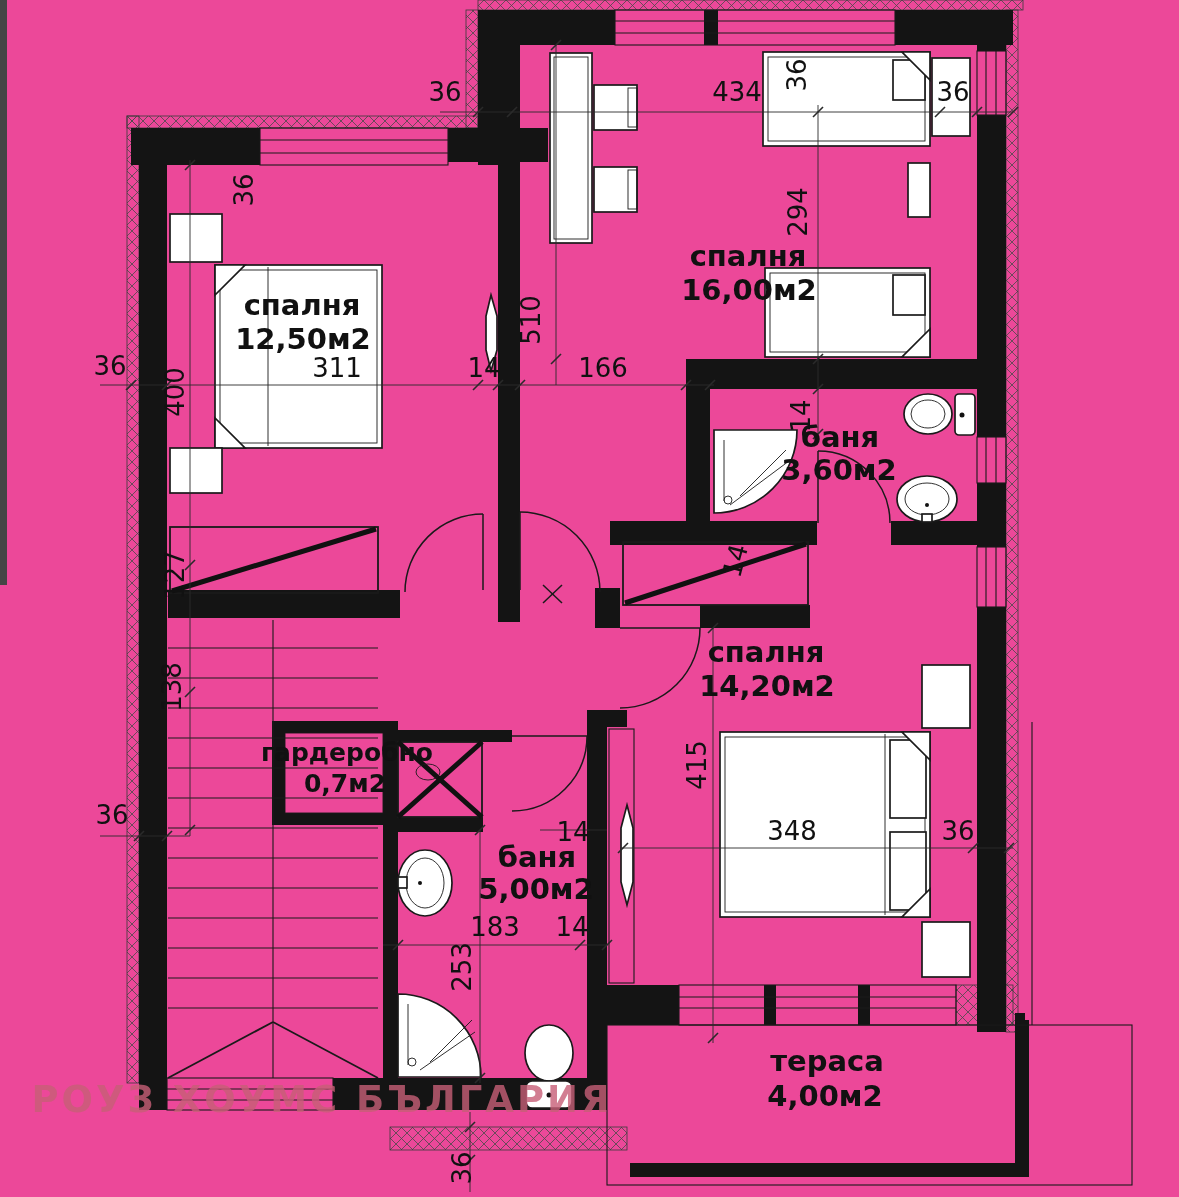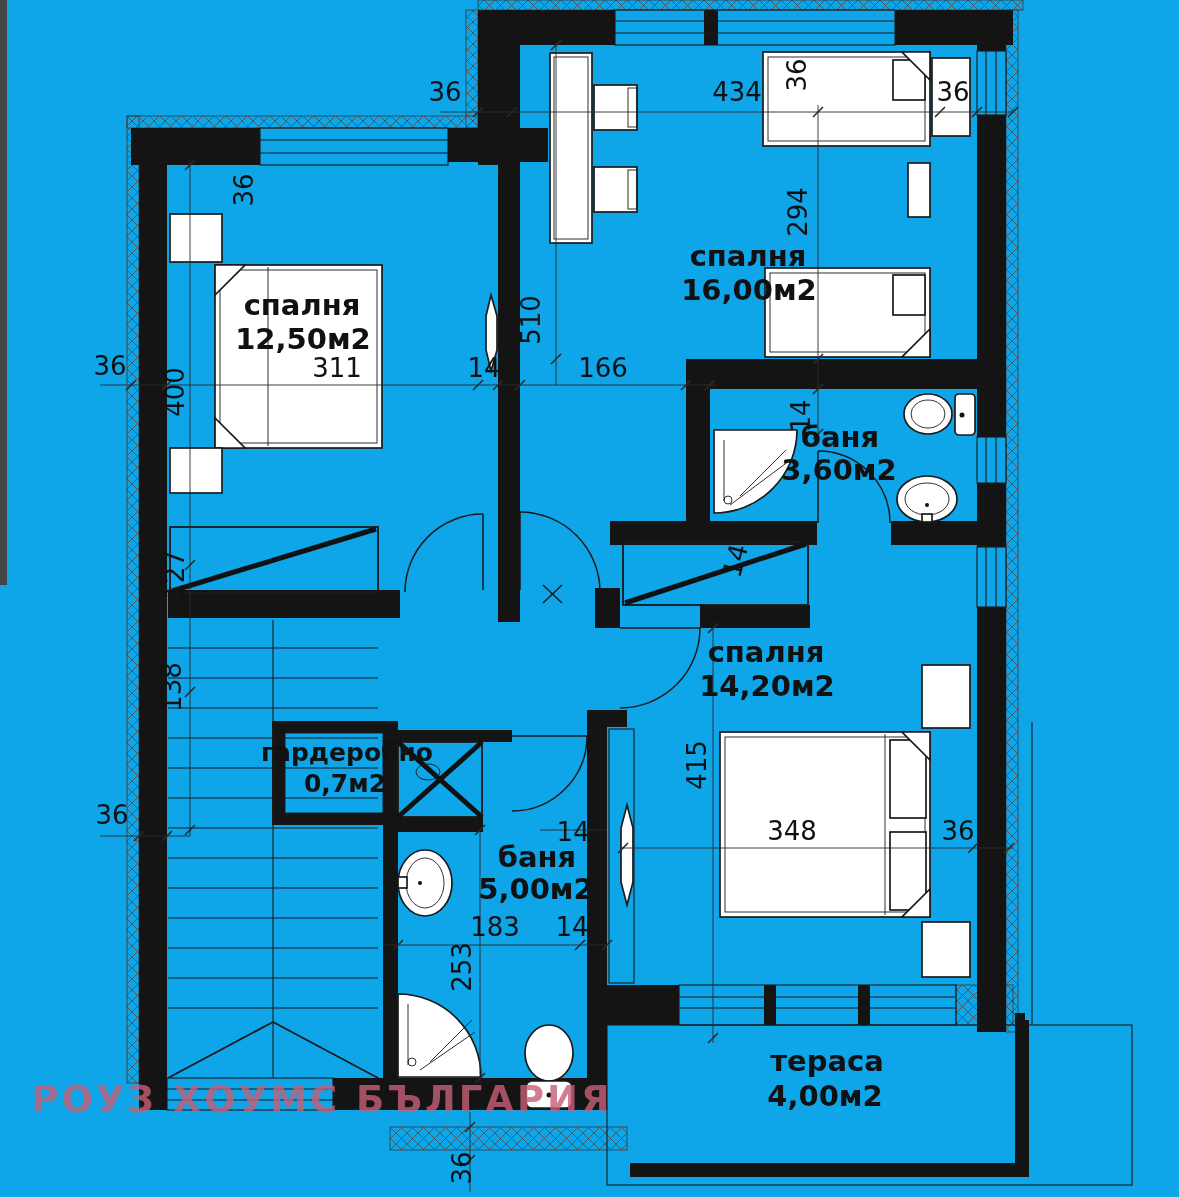--- a/index.html
+++ b/index.html
@@ -1,16 +1,16 @@
 <!DOCTYPE html>
 <html><head>
 <meta charset="utf-8">
 <style>
   html,body{margin:0;padding:0;background:#ffffff;}
-  #stage{position:relative;width:1179px;height:1197px;background:#0ea5e9;overflow:hidden;
+  #stage{position:relative;width:1179px;height:1197px;background:#ec4899;overflow:hidden;
          font-family:"DejaVu Sans", sans-serif;}
   svg{position:absolute;left:0;top:0;}
   .wall{fill:#141414;stroke:none;}
   .hatch{fill:url(#xh);stroke:#3a3a3a;stroke-width:0.8;}
   .thin{stroke:#1a1a1a;stroke-width:1.1;fill:none;}
   .thin2{stroke:#1a1a1a;stroke-width:1.8;fill:none;}
   .furn{stroke:#1a1a1a;stroke-width:1.7;fill:#ffffff;}
   .furnthin{stroke:#1a1a1a;stroke-width:0.9;fill:none;}
   .door{stroke:#1a1a1a;stroke-width:1.5;fill:none;}
   .dim{stroke:#2a2a2a;stroke-width:0.9;fill:none;}

